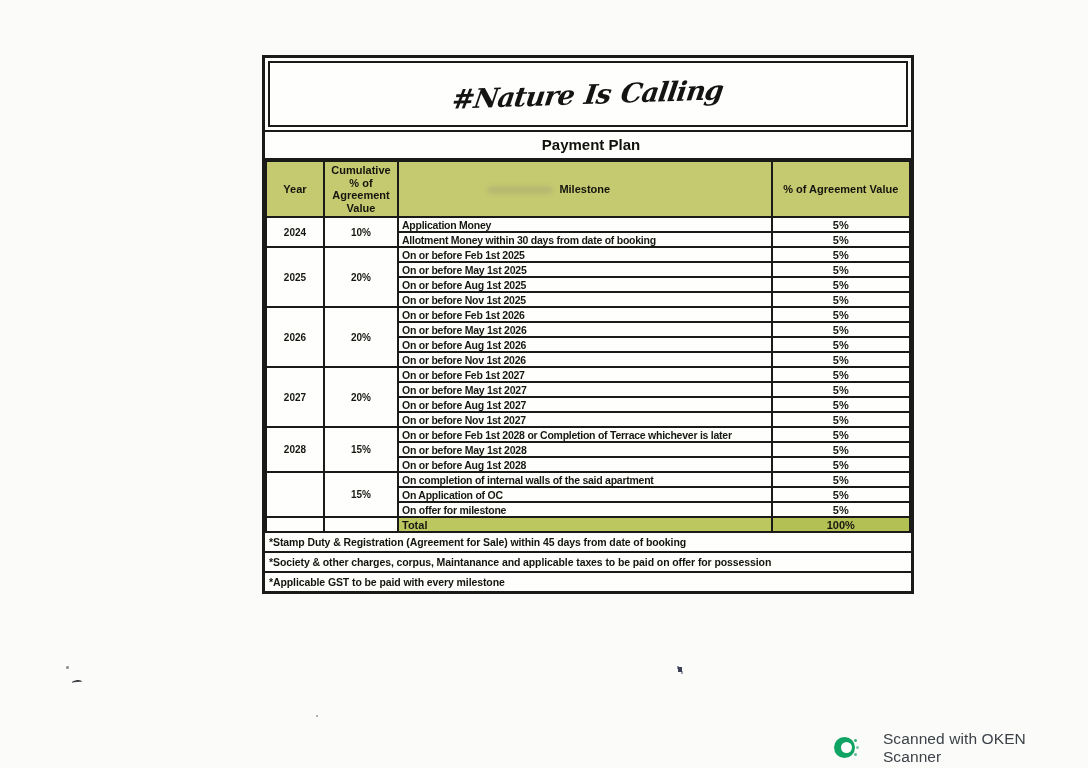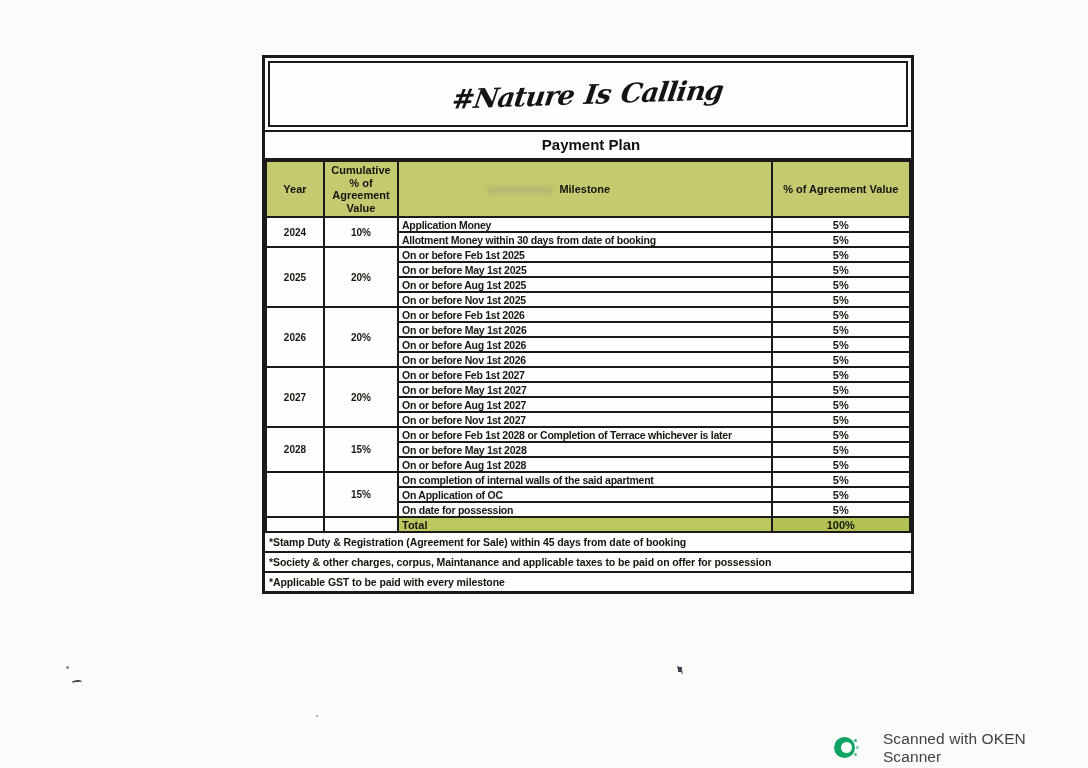--- a/index.html
+++ b/index.html
@@ -285,21 +285,21 @@
             <td class="year-cell" rowspan="3"></td>
             <td class="cum-cell" rowspan="3">15%</td>
             <td class="milestone-cell">On completion of internal walls of the said apartment</td>
             <td class="value-cell">5%</td>
           </tr>
           <tr>
             <td class="milestone-cell">On Application of OC</td>
             <td class="value-cell">5%</td>
           </tr>
           <tr>
-            <td class="milestone-cell">On date for possession</td>
+            <td class="milestone-cell">On offer for milestone</td>
             <td class="value-cell">5%</td>
           </tr>
         </tbody>
       <tbody>
         <tr>
           <td class="blank-cell"></td>
           <td class="blank-cell"></td>
           <td class="total-label">Total</td>
           <td class="total-value">100%</td>
         </tr>

